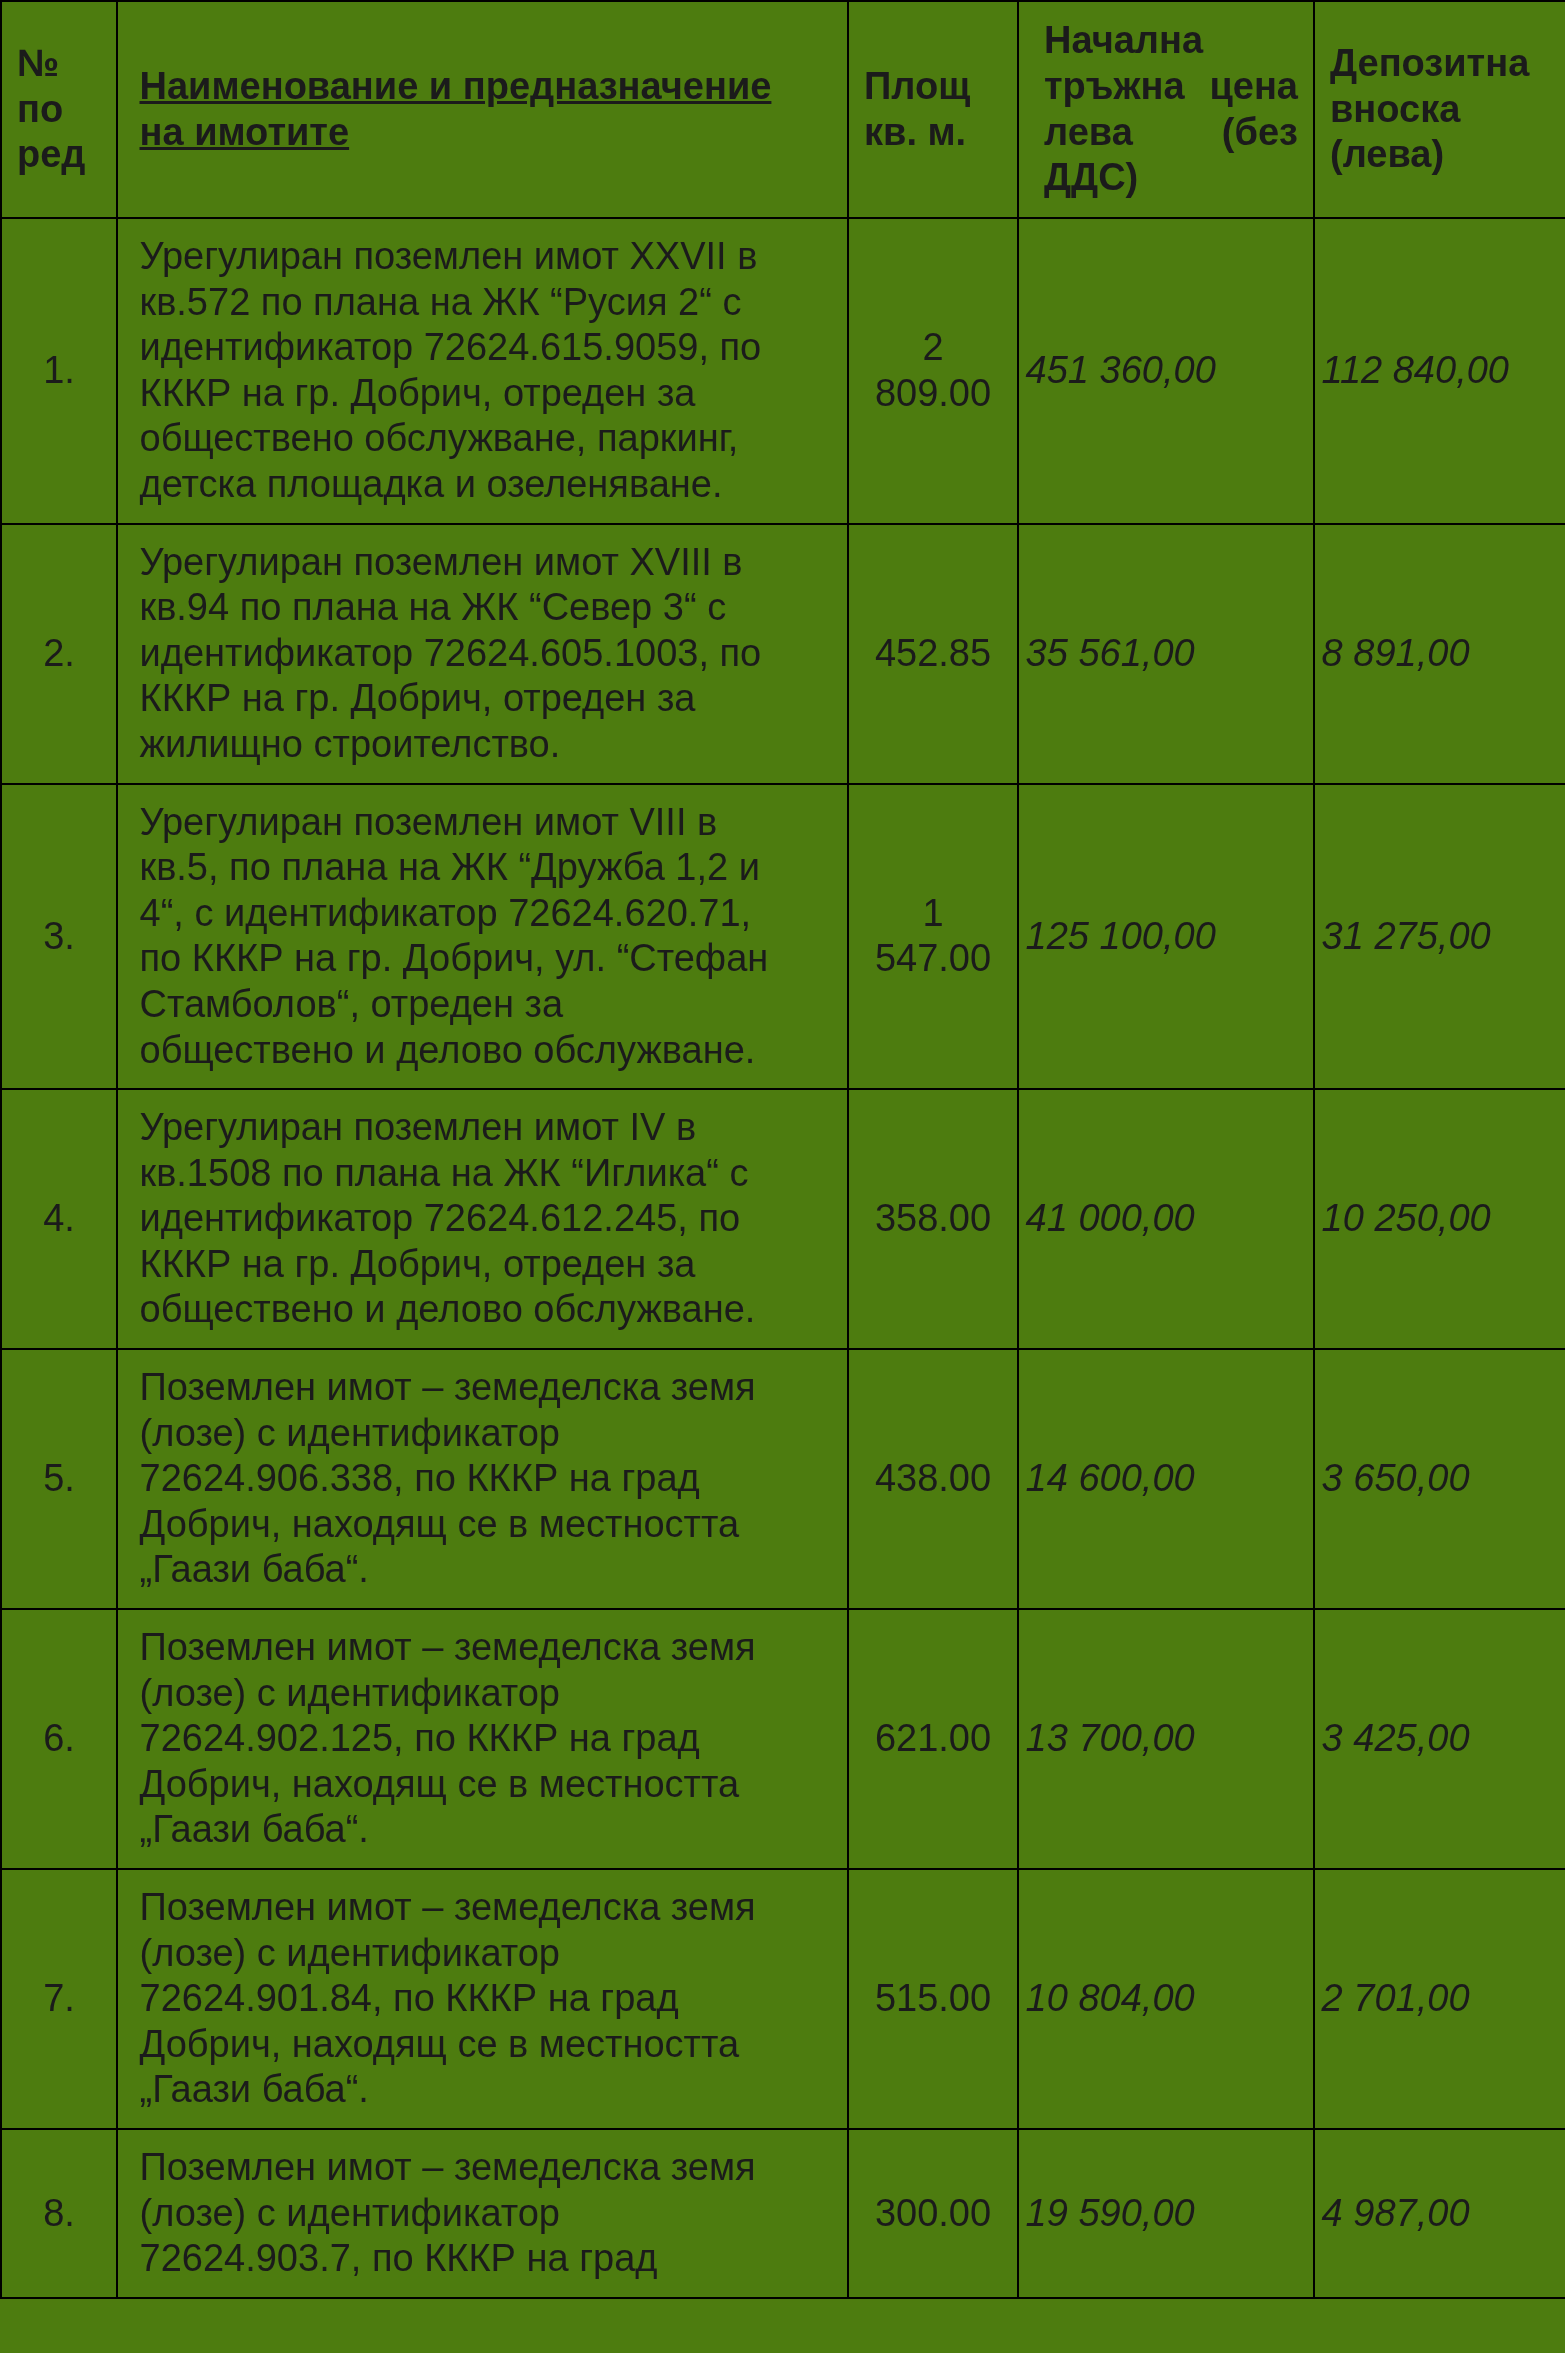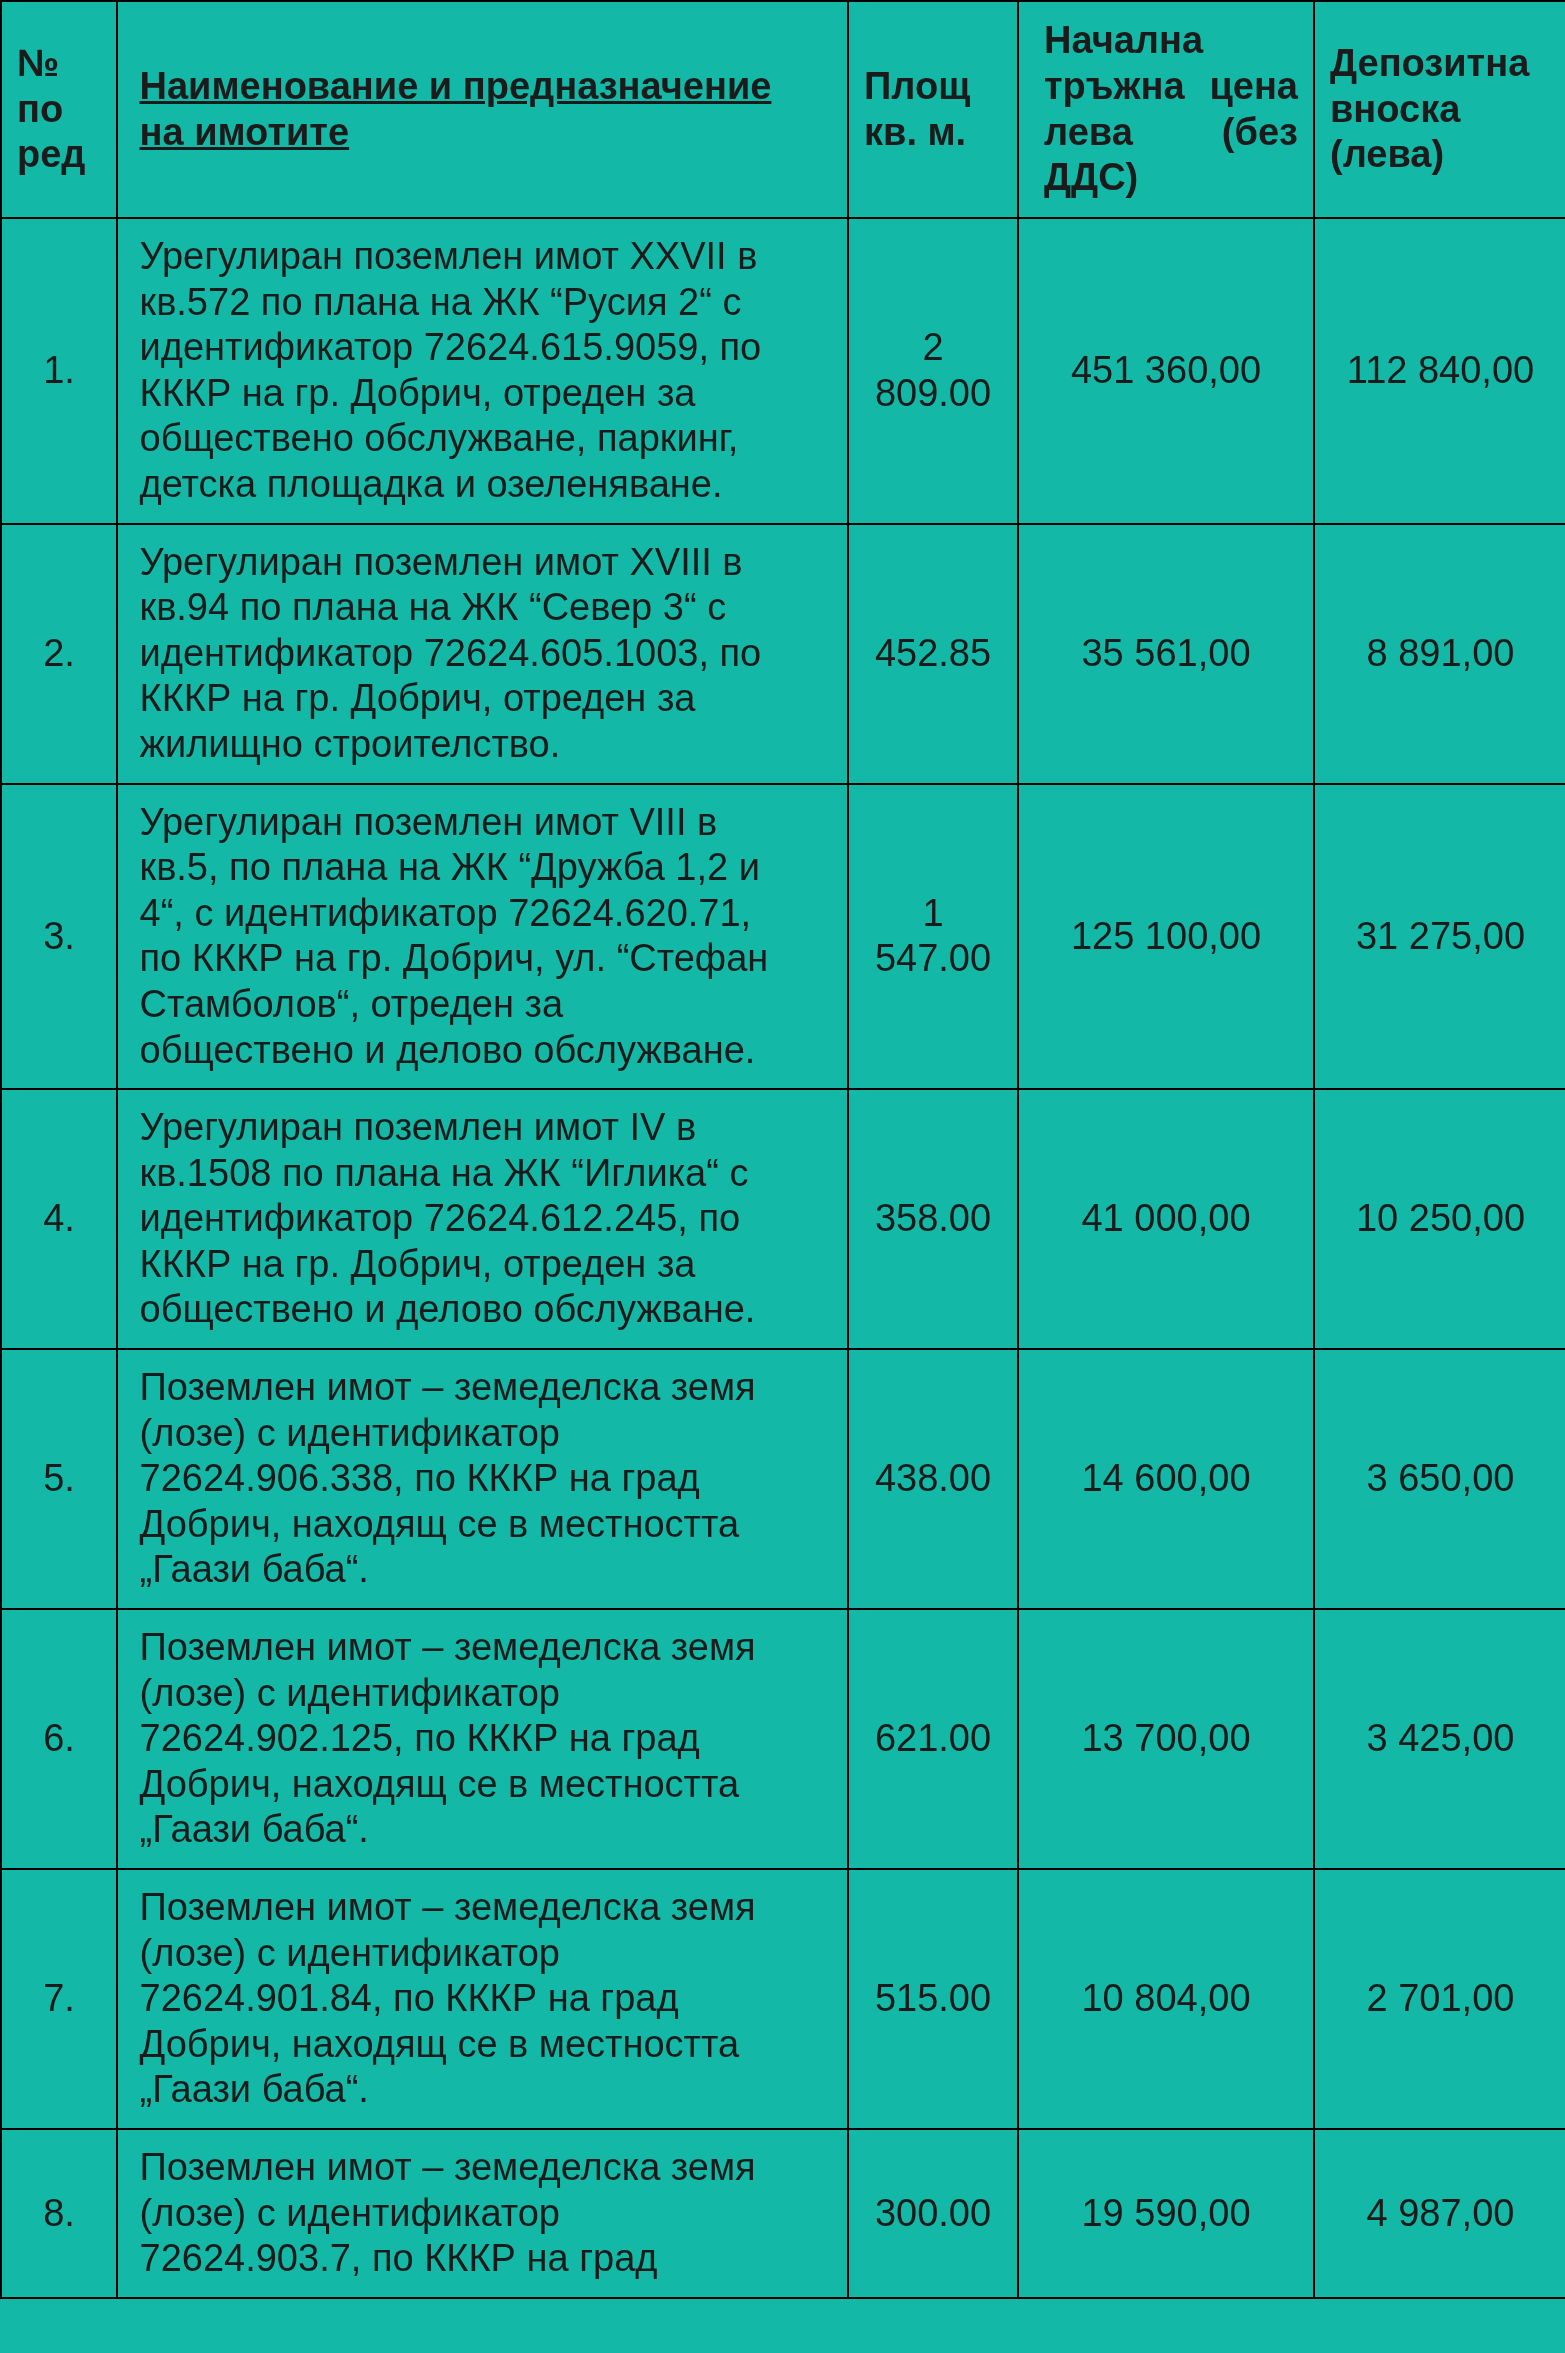--- a/index.html
+++ b/index.html
@@ -10,21 +10,21 @@
   body {
     width: 1565px;
     height: 2354px;
     overflow: hidden;
     font-family: "Liberation Sans", sans-serif;
     color: #1b1b1b;
   }
   .page {
     width: 1565px;
     height: 2354px;
-    background: #14b8a6;
+    background: #4d7c0f;
   }
   table.props {
     table-layout: fixed;
     border-collapse: collapse;
     width: 1565px;
     font-size: 38px;
     line-height: 1.2;
   }
   table.props th,
   table.props td {
@@ -54,24 +54,24 @@
     white-space: pre-line;
     border-radius: 30px;
   }
   td.area {
     text-align: center;
     vertical-align: middle;
     padding: 8.3px 6.6px;
     white-space: pre-line;
   }
   td.price, td.deposit {
-    text-align: center;
     vertical-align: middle;
     padding: 8.3px 6.6px;
     white-space: nowrap;
+    font-style: italic;
   }
 </style>
 </head>
 <body>
 
 <div class="page">
   <table class="props">
     <colgroup>
       <col style="width:116px">
       <col style="width:731px">

